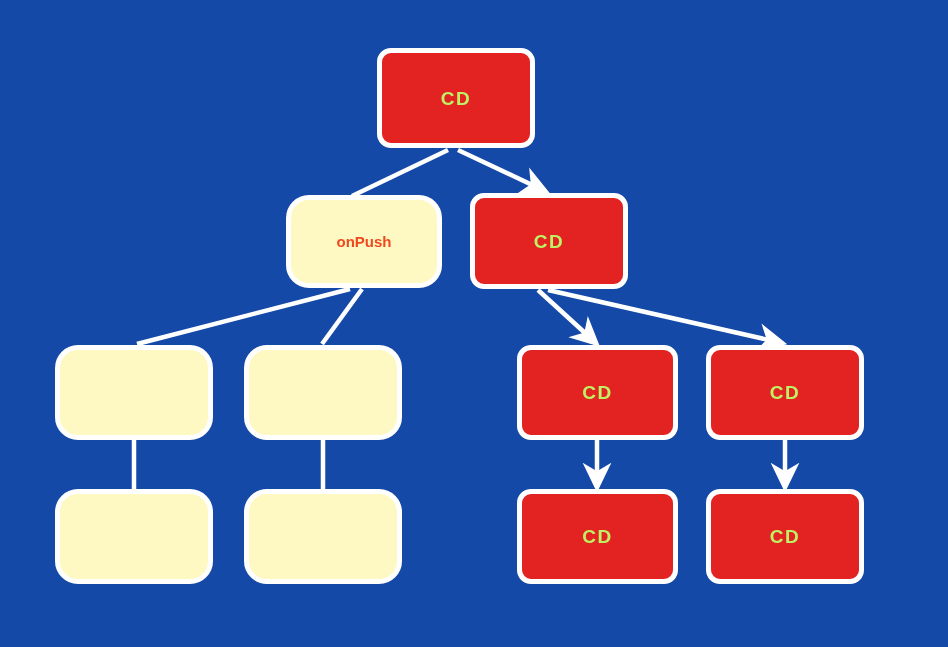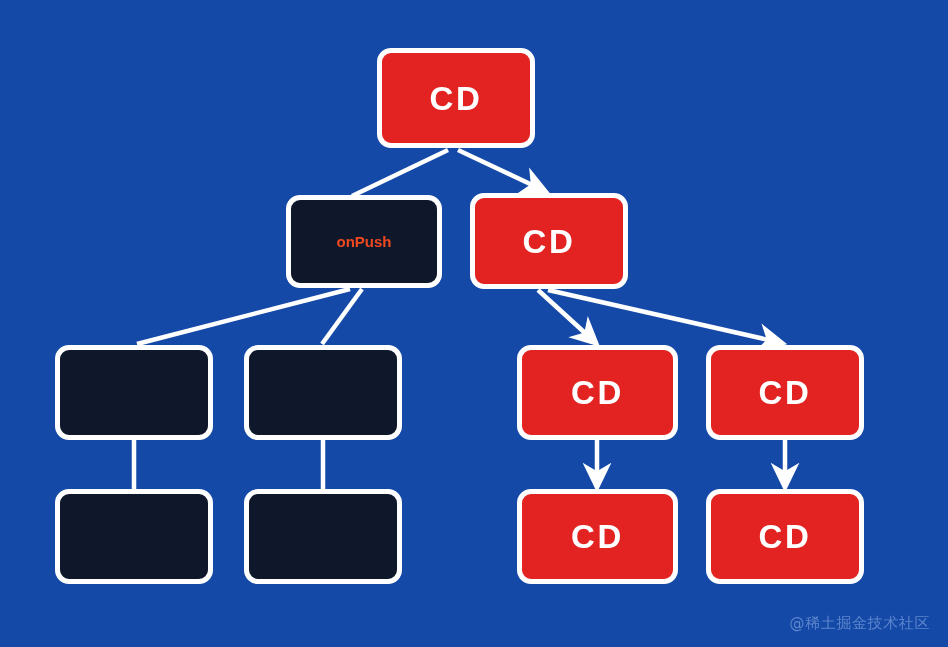--- a/index.html
+++ b/index.html
@@ -28,30 +28,30 @@
   .node {
     position: absolute;
     box-sizing: border-box;
     border: 5px solid #ffffff;
     border-radius: 14px;
     display: flex;
     align-items: center;
     justify-content: center;
   }
   .node.red  { background: #e32222; }
-  .node.gray { background: #0f172a; }
+  .node.gray { background: #fef9c3; border-radius: 23px; }
   .node-label {
     font-weight: bold;
     letter-spacing: 0.08em;
     line-height: 1;
     user-select: none;
   }
   .label-cd {
-    color: #ffffff;
-    font-size: 33px;
+    color: #bef264;
+    font-size: 19px;
   }
   .label-onpush {
     color: #f0491f;
     font-size: 15px;
     letter-spacing: 0;
   }
   #annotation {
     position: absolute;
     left: 40px;
     top: 132px;
@@ -124,15 +124,14 @@
       <div class="node gray" style="left: 244px; top: 489px; width: 158px; height: 95px;"></div>
       <div class="node red" style="left: 517px; top: 489px; width: 161px; height: 95px;">
         <span class="node-label label-cd">CD</span>
       </div>
       <div class="node red" style="left: 706px; top: 489px; width: 158px; height: 95px;">
         <span class="node-label label-cd">CD</span>
       </div>
     </div>
 
 
-  <div id="watermark">@稀土掘金技术社区</div>
 
 </div>
 
 </body></html>

